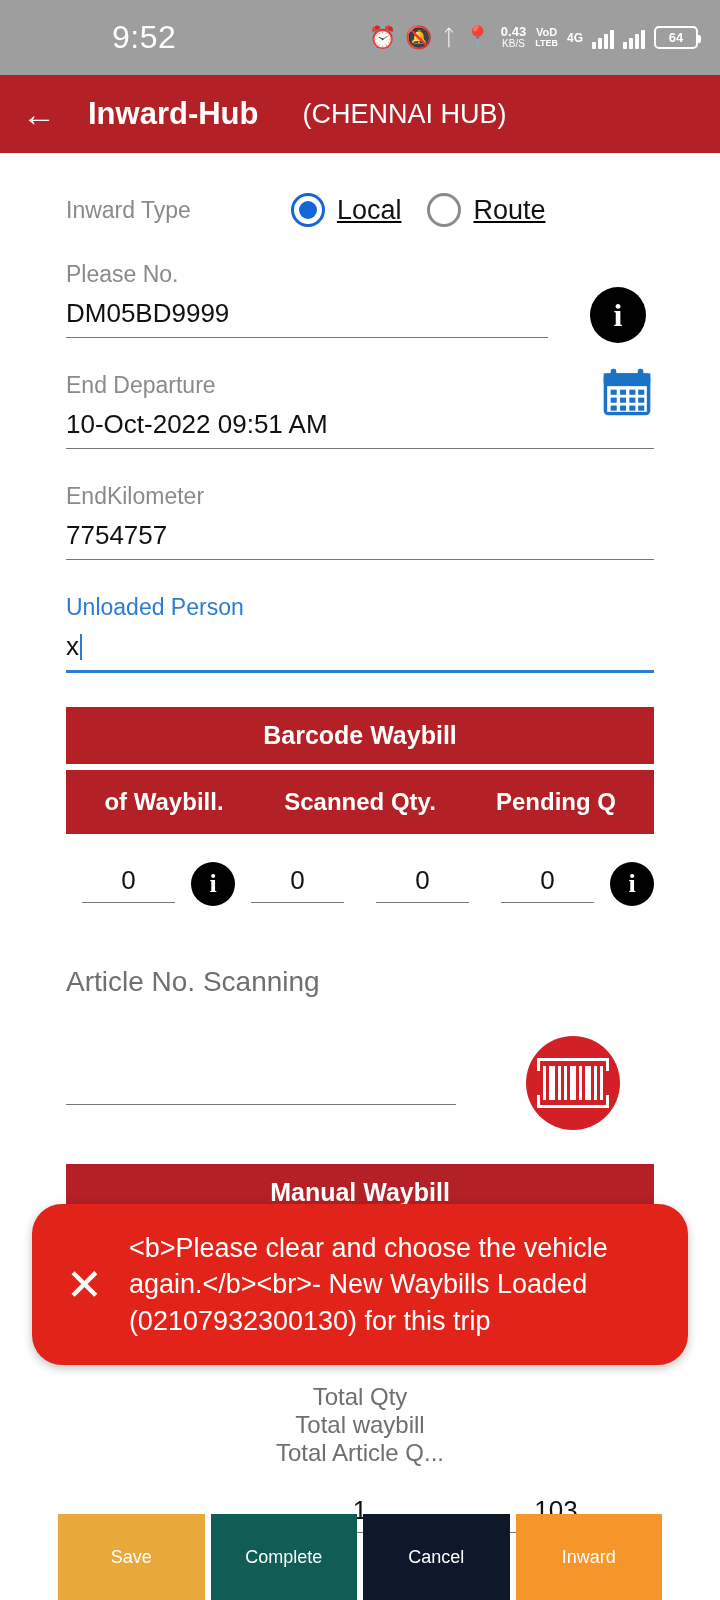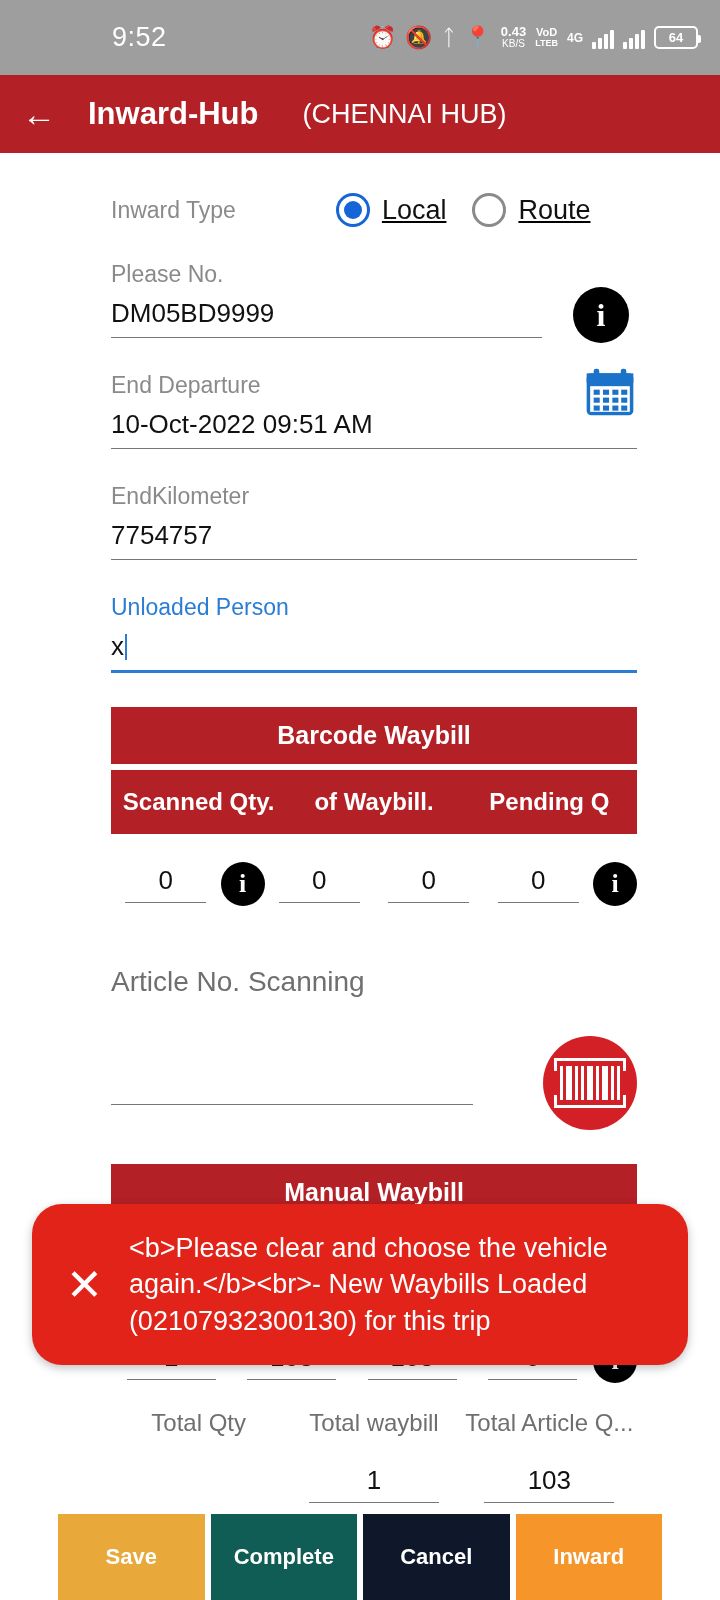--- a/index.html
+++ b/index.html
@@ -10,21 +10,21 @@
     overflow: hidden;
   }
   #app { position: relative; width: 720px; height: 1600px; background: #fff; }
 
   
   .statusbar {
     height: 75px; background: #9e9e9e; color: #fff;
     display: flex; align-items: center; justify-content: space-between;
     padding: 0 22px;
   }
-  .statusbar .clock { font-size: 27px; font-weight: 500; letter-spacing: .5px; margin-left: 90px;}
+  .statusbar .clock { font-size: 32px; font-weight: 500; letter-spacing: .5px; margin-left: 90px;}
   .status-right { display: flex; align-items: center; gap: 9px; }
   .status-right .ic { font-size: 22px; line-height: 1; }
   .net-rate { font-size: 13px; line-height: 12px; text-align: center; font-weight: 700; }
   .net-rate small { display: block; font-size: 10px; font-weight: 400; }
   .volte { font-size: 11px; line-height: 11px; font-weight: 700; text-align:center; border:0; }
   .volte small{ display:block; font-size:9px; }
   .bars { display: flex; align-items: flex-end; gap: 2px; height: 22px; }
   .bars i { display: block; width: 4px; background: #fff; border-radius: 1px; }
   .bars i:nth-child(1){height:7px;} .bars i:nth-child(2){height:11px;}
   .bars i:nth-child(3){height:15px;} .bars i:nth-child(4){height:19px;}
@@ -39,21 +39,21 @@
   
   .appbar {
     height: 78px; background: #b32025; color: #fff;
     display: flex; align-items: center; padding: 0 22px; gap: 26px;
   }
   .back-arrow { font-size: 34px; line-height: 1; width: 40px; }
   .appbar .title { font-size: 31px; font-weight: 700; }
   .appbar .hub { font-size: 27px; font-weight: 400; margin-left: 18px; }
 
   
-  .form { padding: 0 83px; margin-left: 28px; }
+  .form { padding: 0 66px; }
   .row { margin-top: 34px; position: relative; }
   .label { font-size: 23px; color: #8a8a8a; }
   .label.active { color: #2b7cd3; }
   .value {
     font-size: 26px; color: #111; padding: 10px 0 8px;
     border-bottom: 1.5px solid #777; min-height: 44px;
   }
   .value.focused { border-bottom: 3px solid #2b7cd3; }
   .caret { display:inline-block; width:2px; height:26px; background:#2b7cd3; vertical-align:-5px; margin-left:1px;}
 
@@ -123,41 +123,41 @@
   .barcode-frame::before{ top:0; border-top:3px solid #fff;}
   .barcode-frame::after{ bottom:0; border-bottom:3px solid #fff;}
 
   
   .manual-wrap { margin-top: 26px; }
   .manual-head {
     background: #b32025; color: #fff; display: flex; margin-top: 6px;
     font-size: 22px; font-weight: 700; padding: 16px 0; opacity: .85;
   }
   .manual-head span { flex: 1; text-align: center; }
-  .totals-labels { display: flex; margin-top: 26px; font-size: 24px; color: #6f6f6f; }
+  .totals-labels { display: flex; margin-top: 26px; font-size: 24px; color: #6f6f6f; flex-direction: column; }
   .totals-labels span { flex: 1; text-align: center; }
 
   
   .toast {
     position: absolute; left: 32px; right: 32px; top: 1204px;
     background: #e2231a; color: #fff; border-radius: 30px;
     display: flex; align-items: center; gap: 26px;
     padding: 26px 34px; box-shadow: 0 3px 10px rgba(0,0,0,.25);
   }
   .toast .x { font-size: 44px; line-height: 1; font-weight: 300; flex: 0 0 auto; }
   .toast .msg { font-size: 27px; line-height: 1.35; }
 
   
   .bottom-bar {
     position: absolute; left: 0; right: 0; bottom: 0;
     display: flex; padding: 0 58px 0 58px; gap: 6px; height: 86px;
   }
   .btn {
     flex: 1; display: flex; align-items: center; justify-content: center;
-    color: #fff; font-size: 22px; font-weight: 700;
+    color: #fff; font-size: 18px; font-weight: 400;
   }
   .btn-save { background: #e8a93a; }
   .btn-complete { background: #0f5d54; }
   .btn-cancel { background: #0f172a; }
   .btn-inward { background: #f5952a; }
 </style>
 </head>
 <body>
 
 <div id="app">
@@ -251,22 +251,22 @@
       <div class="value">7754757</div>
     </div>
 
     <div class="row">
       <div class="label active">Unloaded Person</div>
       <div class="value focused"><span>x</span><span class="caret"></span></div>
     </div>
 
     <div class="section-bar">Barcode Waybill</div>
     <div class="table-head">
+      <span>of Waybill.</span>
       <span>Scanned Qty.</span>
-      <span>of Waybill.</span>
       <span>Pending Q</span>
     </div>
     <div class="table-row">
       <div class="cellwrap">
         <div class="cell">0</div>
       </div>
       <div class="ibadge-sm">i</div>
       <div class="cellwrap">
         <div class="cell">0</div>
       </div>

